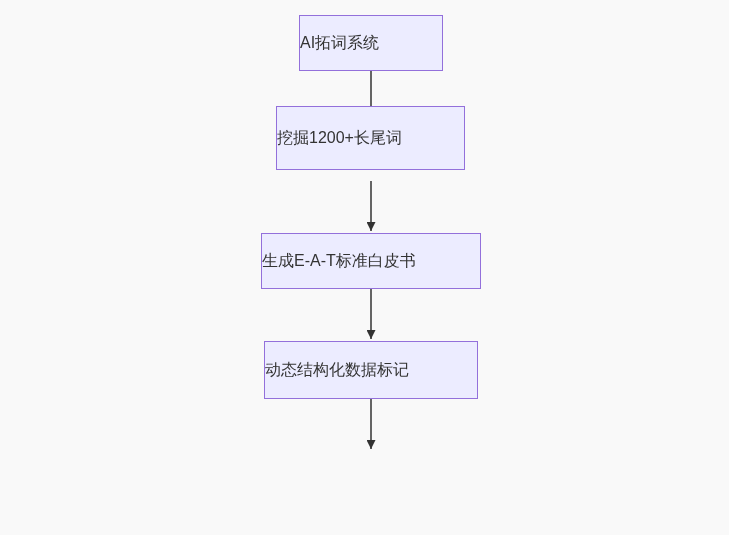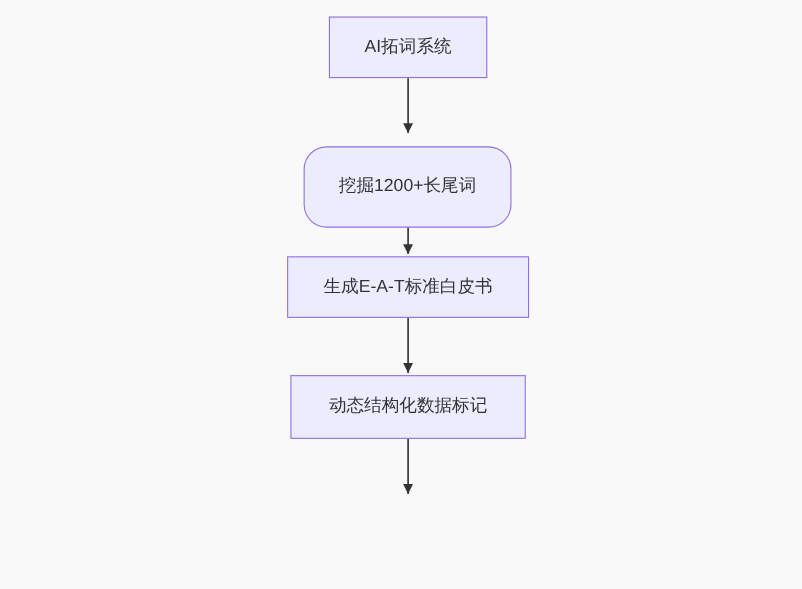--- a/index.html
+++ b/index.html
@@ -22,32 +22,32 @@
     width: 729px;
     height: 535px;
     pointer-events: none;
   }
   .node {
     position: absolute;
     background: #ECECFF;
     border: 1.5px solid #9370DB;
     display: flex;
     align-items: center;
-    justify-content: center;
+    justify-content: flex-start;
     text-align: center;
   }
   .node-label {
     color: #333333;
     font-size: 16px;
     line-height: 1.2;
     white-space: nowrap;
   }
   
   .n0 { left: 299px; top: 15px;  width: 144px; height: 56px; }
-  .n1 { left: 276px; top: 133px; width: 189px; height: 74px; border-radius: 21px; }
+  .n1 { left: 276px; top: 106px; width: 189px; height: 64px; }
   .n2 { left: 261px; top: 233px; width: 220px; height: 56px; }
   .n3 { left: 264px; top: 341px; width: 214px; height: 58px; }
   .n4 { left: 254px; top: 451px; width: 232px; height: 56px; }
 </style>
 </head>
 <body>
 
 <div class="canvas">
 
   <svg class="edges" width="729" height="535" viewBox="0 0 729 535" aria-hidden="true">

